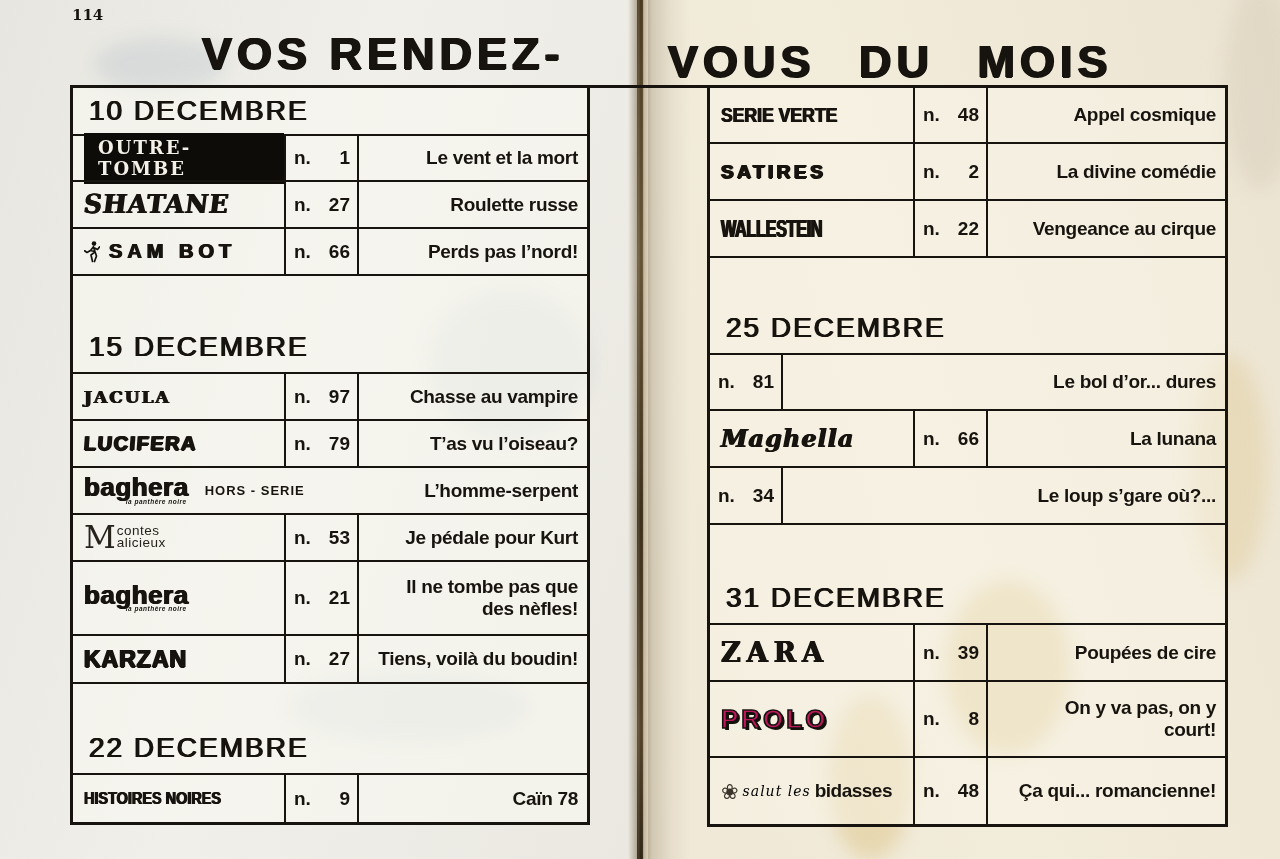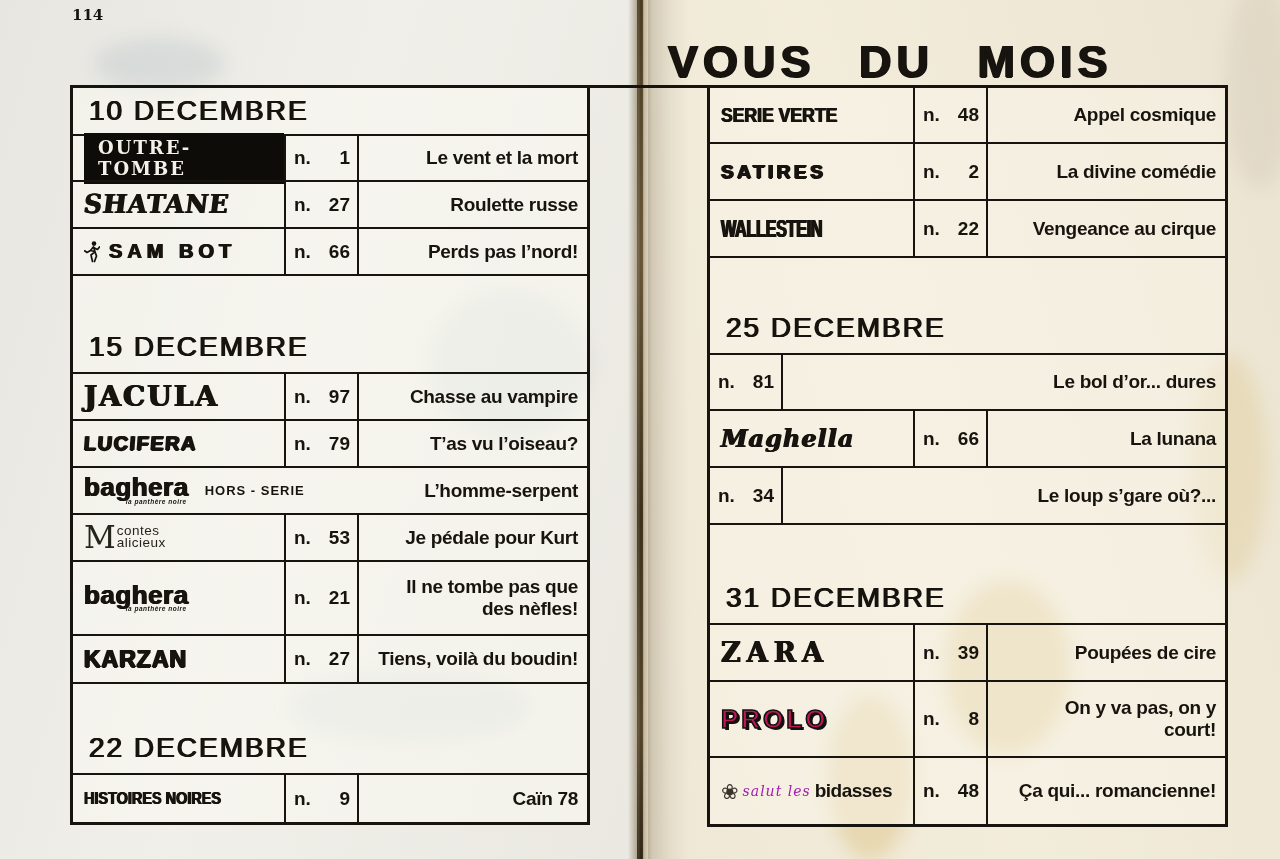--- a/index.html
+++ b/index.html
@@ -48,42 +48,42 @@
   .c-full { flex:1 1 auto; padding:0 9px 0 11px; }
   .c-full .ttl { margin-left:auto; font-size:19px; font-weight:bold; letter-spacing:-.3px; }
   .wrapnarrow { display:inline-block; max-width:198px; }
 
   
   .lg-outretombe { display:inline-block; background:#0e0c09; color:#f2f0e7; font-family:"DejaVu Serif",serif;
         font-weight:bold; font-size:18px; letter-spacing:2px; padding:4px 14px 5px; }
   .lg-shatane { display:inline-block; font-family:"DejaVu Serif",serif; font-weight:bold; font-size:25px;
         letter-spacing:1px; transform:skewX(-7deg) scaleY(1.05); transform-origin:left center; }
   .lg-sambot { display:inline-flex; align-items:center; gap:9px; font-size:20px; font-weight:bold; letter-spacing:5px; }
-  .lg-jacula { font-family:"DejaVu Serif",serif; font-weight:bold; font-size:28px; letter-spacing:2px; }
+  .lg-jacula { font-family:"DejaVu Serif",serif; font-weight:bold; font-size:17px; letter-spacing:2px; }
   .lg-lucifera { font-size:20px; font-weight:bold; letter-spacing:1.5px; transform:skewX(-4deg); transform-origin:left center; display:inline-block; }
   .lg-baghera { display:inline-flex; flex-direction:column; align-items:flex-end; line-height:.8; }
   .lg-baghera .main { font-size:26px; font-weight:bold; letter-spacing:.5px; text-transform:lowercase; }
   .lg-baghera .sub { font-size:6.5px; font-style:italic; font-weight:bold; letter-spacing:.5px; margin:1px 2px 0 0; }
   .lg-contes { display:inline-flex; align-items:center; gap:1px; color:#26221c; }
   .lg-contes .ini { font-family:"DejaVu Serif",serif; font-size:31px; line-height:.9; }
   .lg-contes .stack { display:flex; flex-direction:column; font-size:13.5px; line-height:.95; letter-spacing:.5px; }
   .lg-karzan { font-size:23px; font-weight:bold; letter-spacing:1px; transform:scaleY(1.06); transform-origin:left center; display:inline-block; }
   .lg-plain17 { font-size:17px; font-weight:bold; transform:scaleX(.85); transform-origin:left center; display:inline-block; white-space:nowrap; }
   .lg-plain20 { font-size:20px; font-weight:bold; transform:scaleX(.88); transform-origin:left center; display:inline-block; white-space:nowrap; }
   .lg-satires { font-size:19px; font-weight:bold; letter-spacing:3.5px; }
   .lg-wallestein { font-size:22px; font-weight:bold; transform:scale(.74,1.12); transform-origin:left center; display:inline-block; white-space:nowrap; letter-spacing:-.5px; }
   .lg-maghella { font-family:"DejaVu Serif",serif; font-weight:bold; font-style:italic; font-size:24px; letter-spacing:1px; }
   .lg-efpop { display:inline-block; background:#0e0c09; color:#f2f0e7; font-size:15px; font-weight:bold;
         padding:4px 6px; letter-spacing:-.5px; word-spacing:-4px; white-space:nowrap; }
   .lg-zara { font-family:"DejaVu Serif",serif; font-weight:bold; font-size:27px; letter-spacing:6px; }
   .lg-prolo { font-size:26px; font-weight:bold; letter-spacing:3px; color:#be185d;
         -webkit-text-stroke:1.6px #14110d; text-shadow:2.5px 2px 0 #14110d; }
   .lg-bidasses { display:inline-flex; align-items:center; gap:4px; white-space:nowrap; }
   .lg-bidasses .flower { font-size:21px; color:#3a352c; line-height:1; }
-  .lg-bidasses .script { font-family:"DejaVu Serif",serif; font-style:italic; font-size:14px; color:#a21caf; letter-spacing:1px; }
+  .lg-bidasses .script { font-family:"DejaVu Serif",serif; font-style:italic; font-size:14px; color:#000000; letter-spacing:1px; }
   .lg-bidasses .boldpart { font-size:19px; font-weight:bold; letter-spacing:-.5px; }
   .edition { font-size:13px; font-weight:bold; letter-spacing:1px; margin-left:16px; white-space:nowrap; }
   .runner { flex:0 0 auto; }
 </style>
 </head>
 <body>
 
 <div class="spread">
 
   <div class="page-left"></div>
@@ -96,20 +96,21 @@
   <div class="blob" style="left:828px;top:695px;width:85px;height:165px;background:rgba(208,172,84,.30);"></div>
   <div class="blob" style="left:1192px;top:355px;width:75px;height:225px;background:rgba(208,178,94,.22);"></div>
   <div class="blob" style="left:1225px;top:-20px;width:70px;height:210px;background:rgba(175,165,145,.18);"></div>
 
   <div class="gutter-shadow"></div>
   <div class="fold"></div>
   <div class="fold-core"></div>
 
   <div class="page-num">114</div>
 
+  <div class="main-title mt-left hv2">VOS RENDEZ-</div>
   <div class="main-title mt-right hv2">VOUS DU MOIS</div>
 
   <div class="top-rule"></div>
 
   <div class="tbl tbl-left">
 
     <div class="row sec first hv" style="height:46px;">
       <span>10 DECEMBRE</span>
     </div>
 

